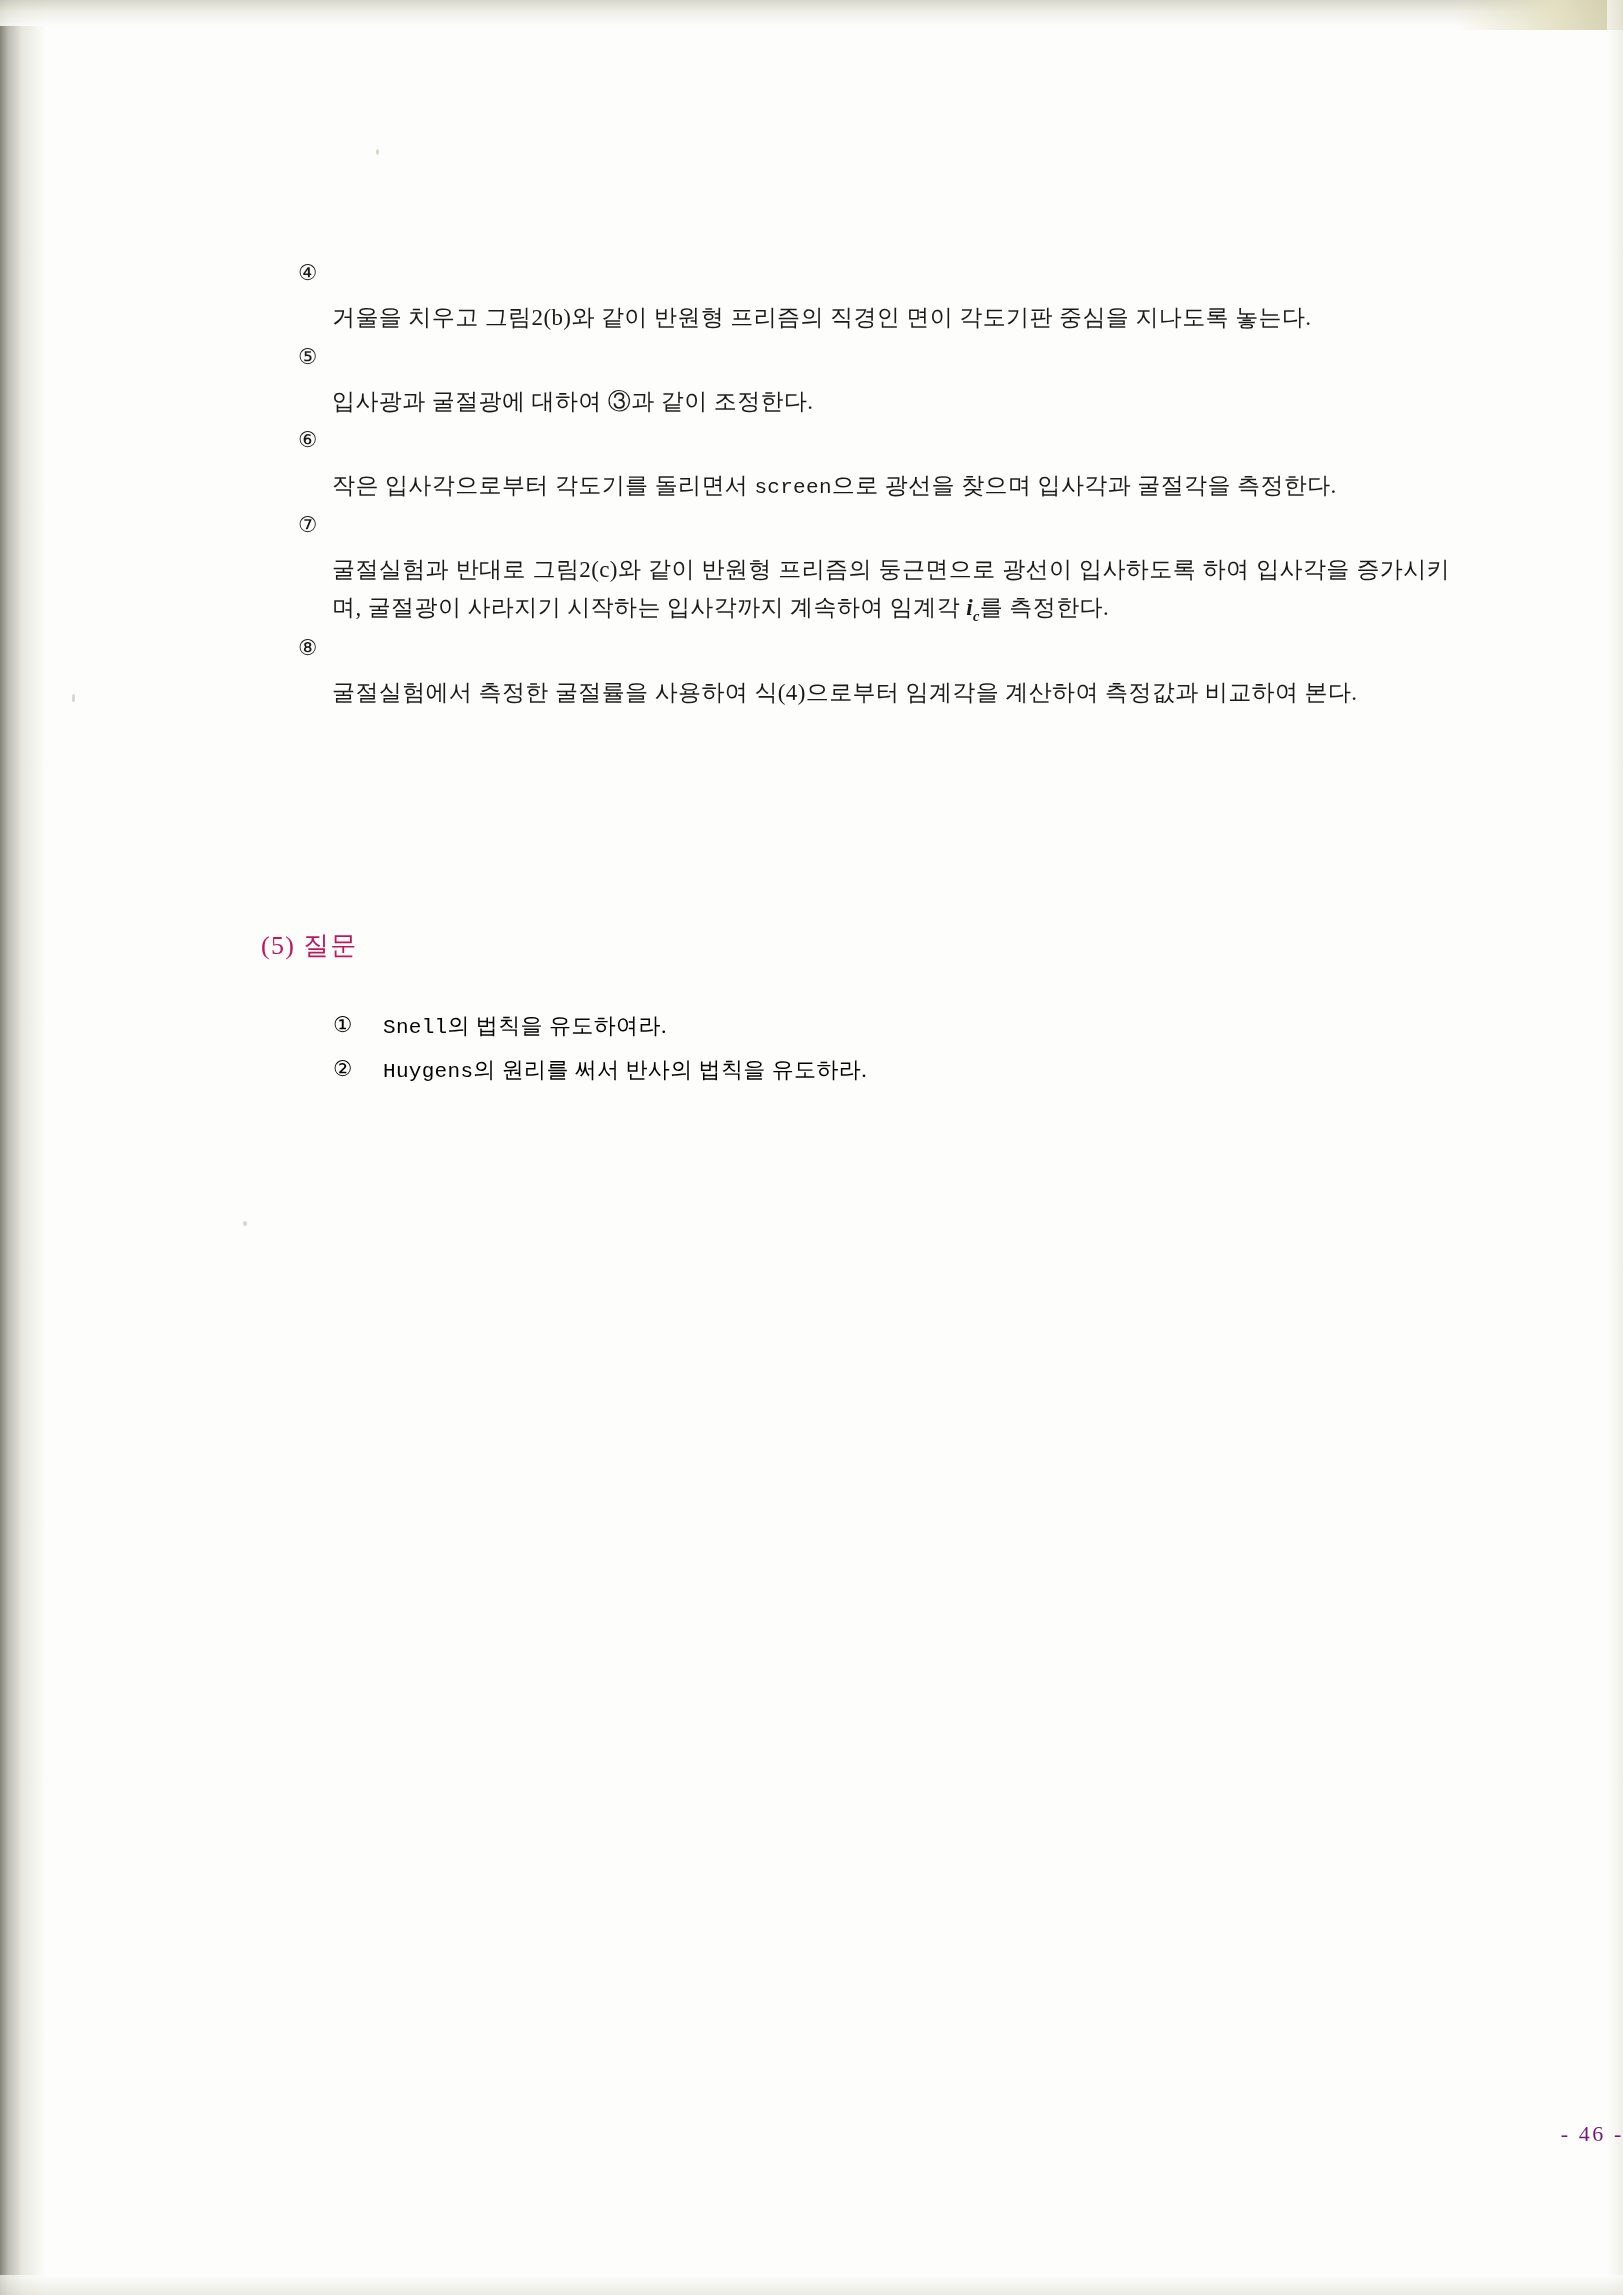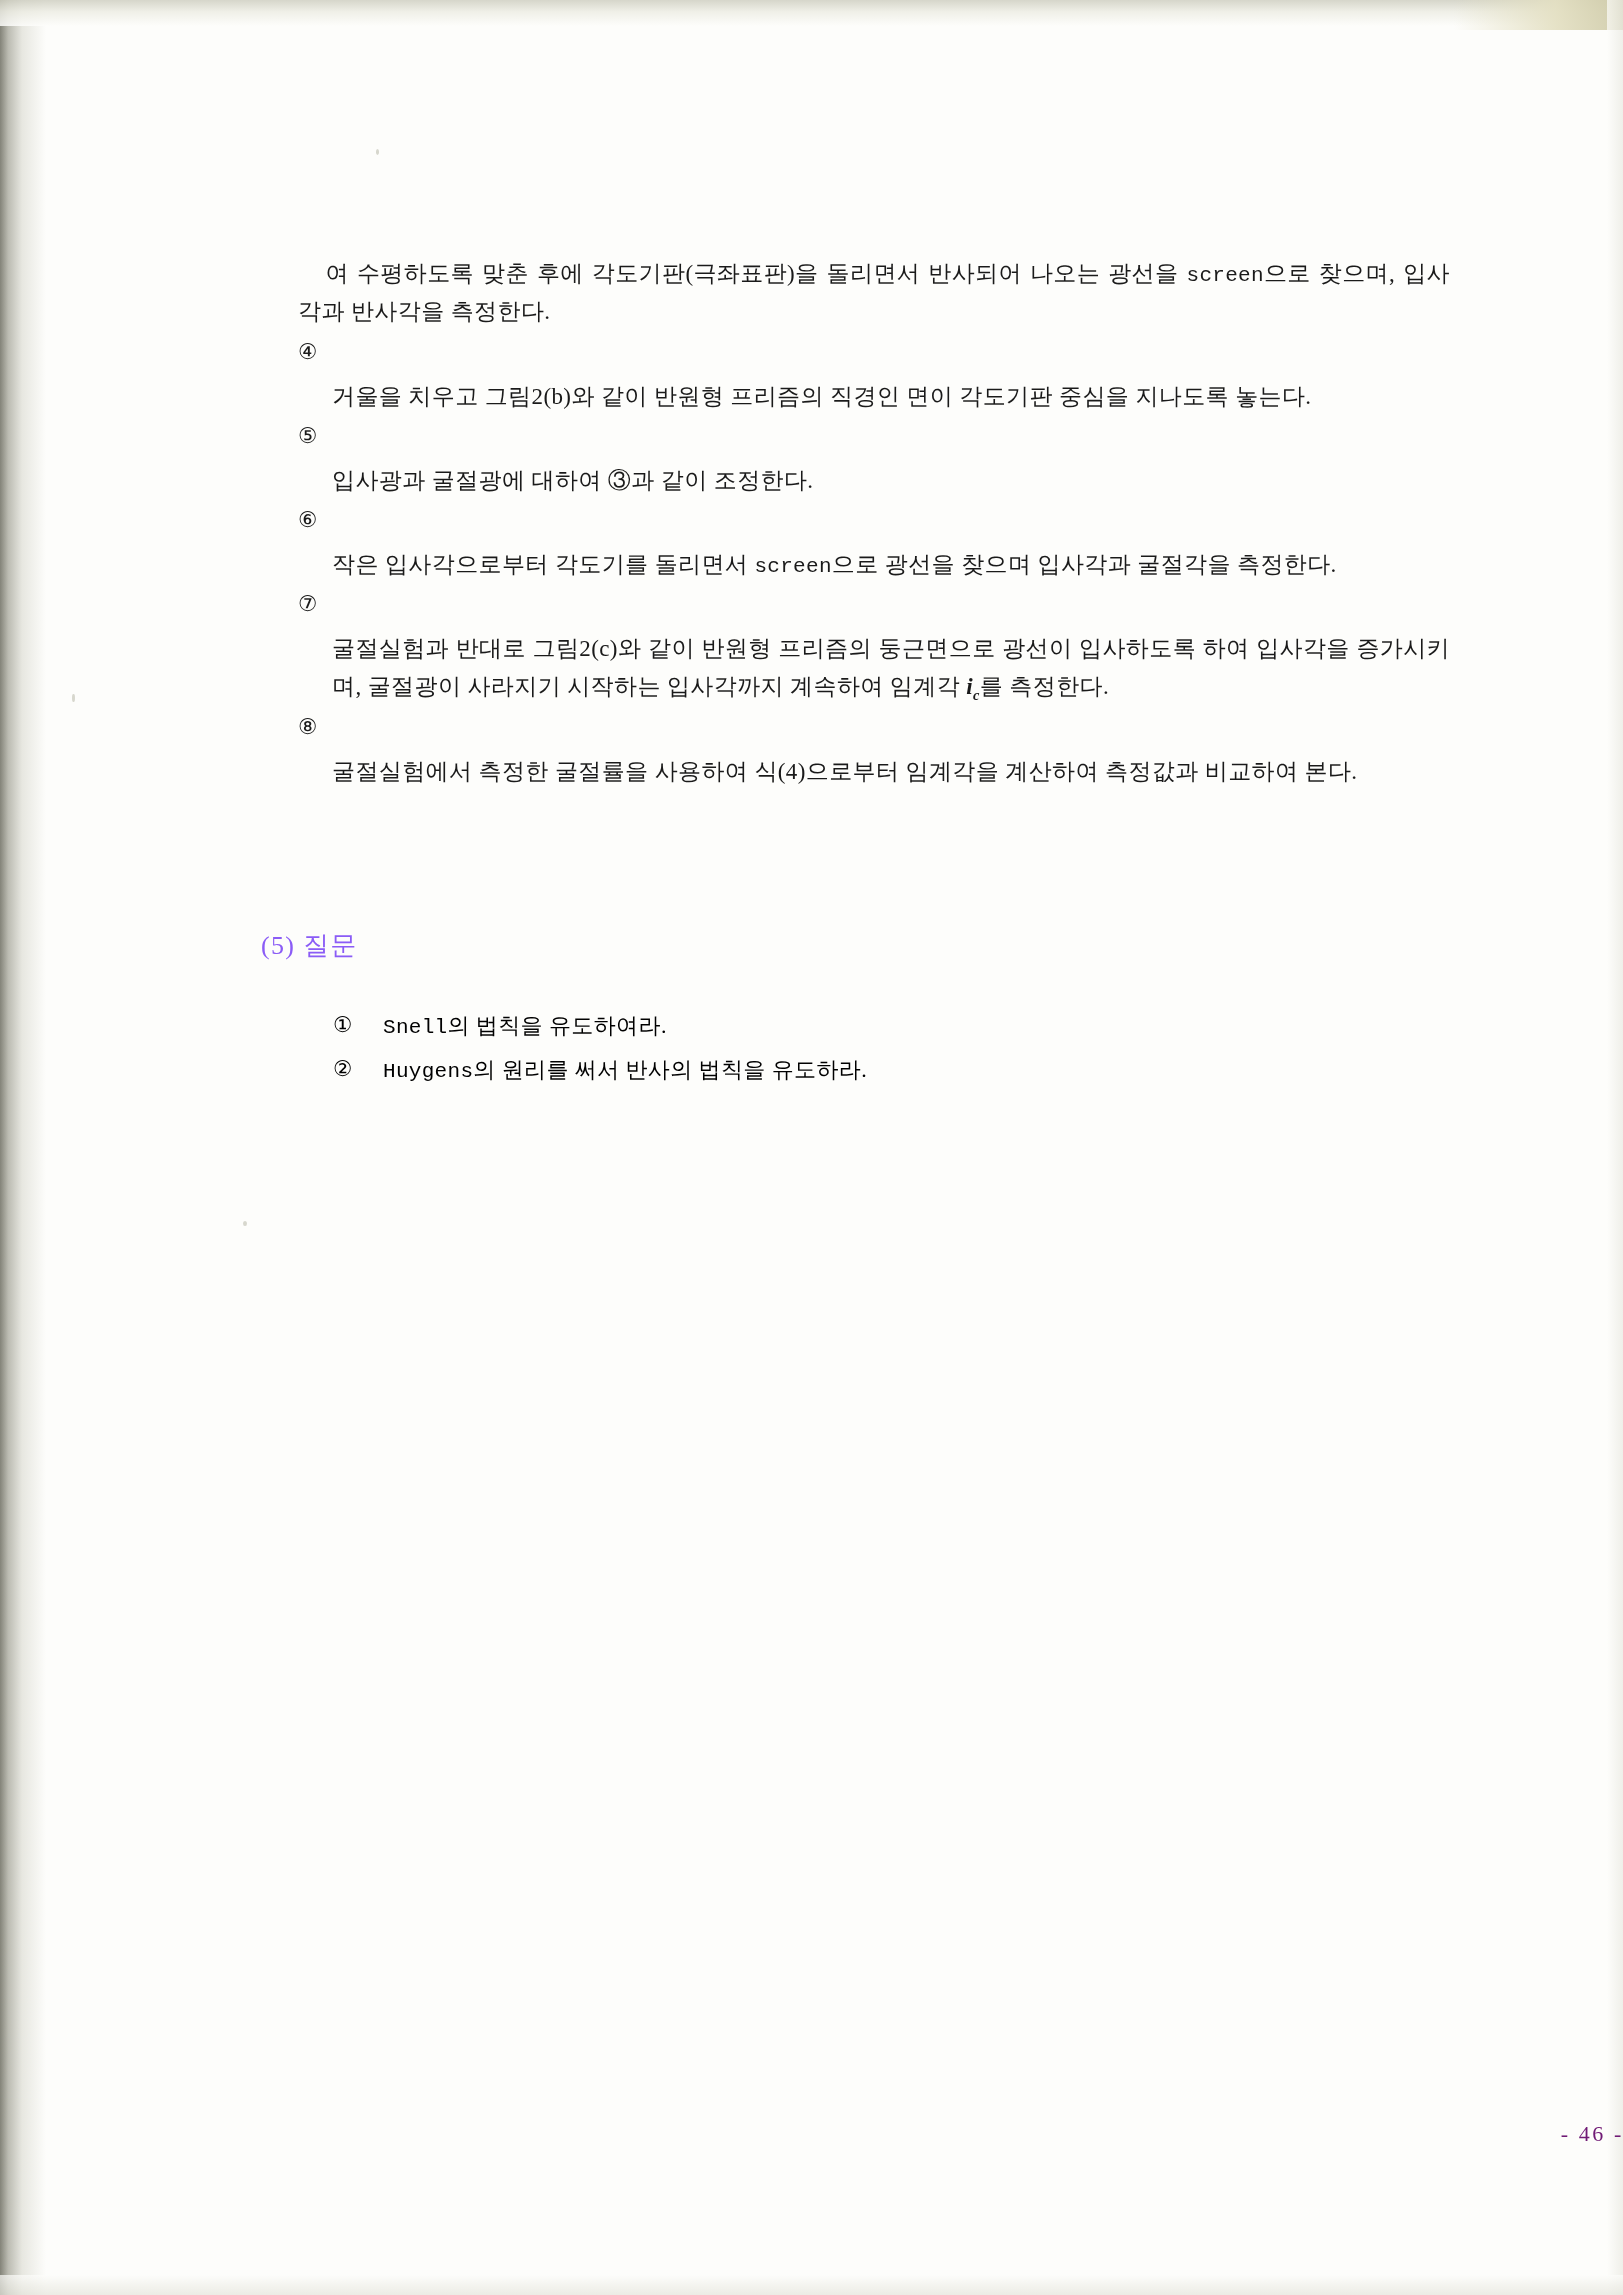--- a/index.html
+++ b/index.html
@@ -139,21 +139,21 @@
     vertical-align: sub;
     font-style: italic;
   }
 
   .section-heading {
     position: absolute;
     left: 261px;
     top: 928px;
     font-size: 26px;
     letter-spacing: 1.3px;
-    color: #8b5cf6;
+    color: #be185d;
   }
 
   .q-block {
     position: absolute;
     left: 333px;
     top: 1008px;
     width: 1047px;
   }
   .q-item {
     display: flex;
@@ -195,23 +195,20 @@
   <div class="scan-edge-bottom"></div>
 
   <div class="speck" style="left:376px; top:149px; width:3.3px; height:5.9px;"></div>
   <div class="speck" style="left:243px; top:1221px; width:3.9px; height:5.2px;"></div>
   <div class="speck" style="left:72px; top:694px; width:2.6px; height:7.9px;"></div>
 
   <div id="content">
 
     <div class="list-block">
 
-      <p class="lead-para">
-        여 수평하도록 맞춘 후에 각도기판(극좌표판)을 돌리면서 반사되어 나오는 광선을 <span class="mono">screen</span>으로 찾으며,&nbsp;입사각과 반사각을 측정한다.
-      </p>
 
       <div class="item">
         <div class="item-marker">④</div>
         <div class="item-text">거울을 치우고 그림2(b)와 같이 반원형 프리즘의 직경인 면이 각도기판 중심을 지나도록 놓는다.</div>
       </div>
 
       <div class="item">
         <div class="item-marker">⑤</div>
         <div class="item-text">입사광과 굴절광에 대하여 ③과 같이 조정한다.</div>
       </div>

